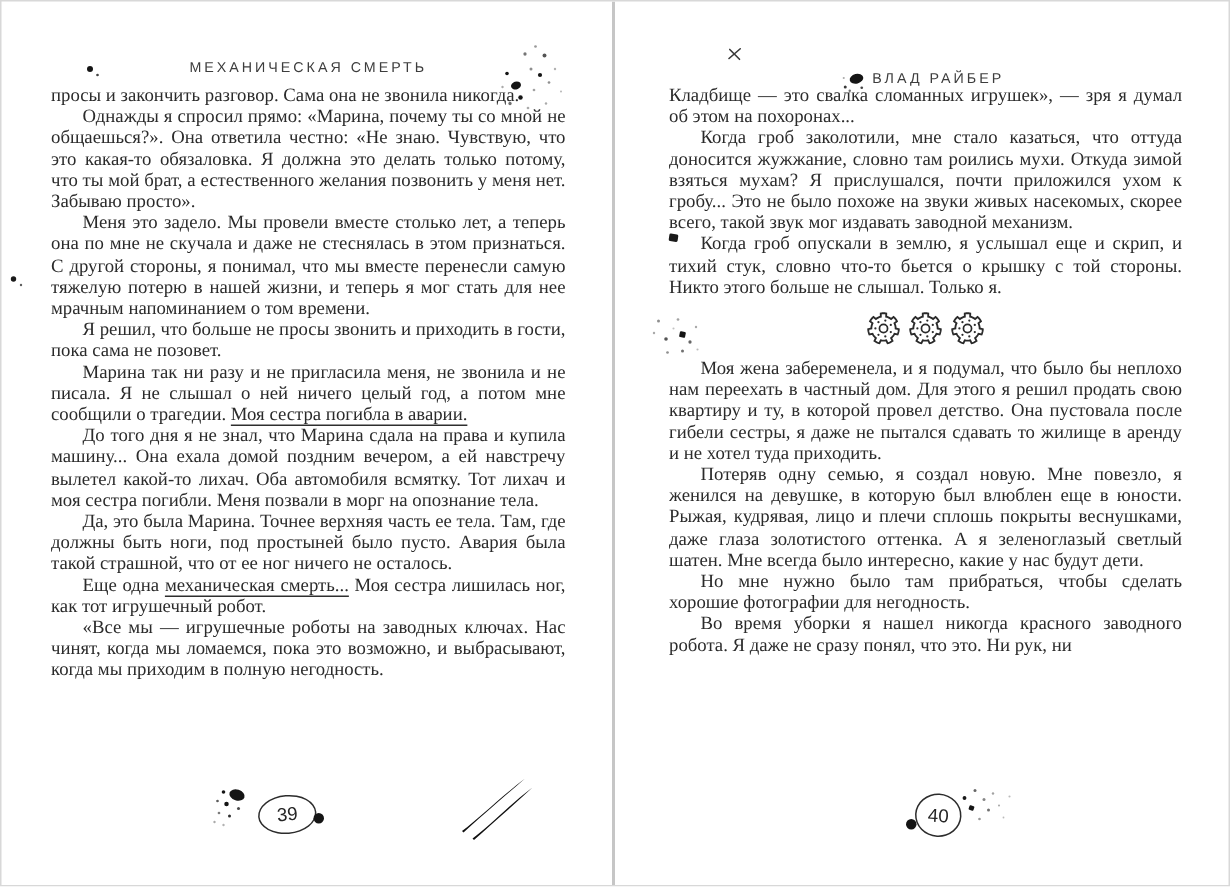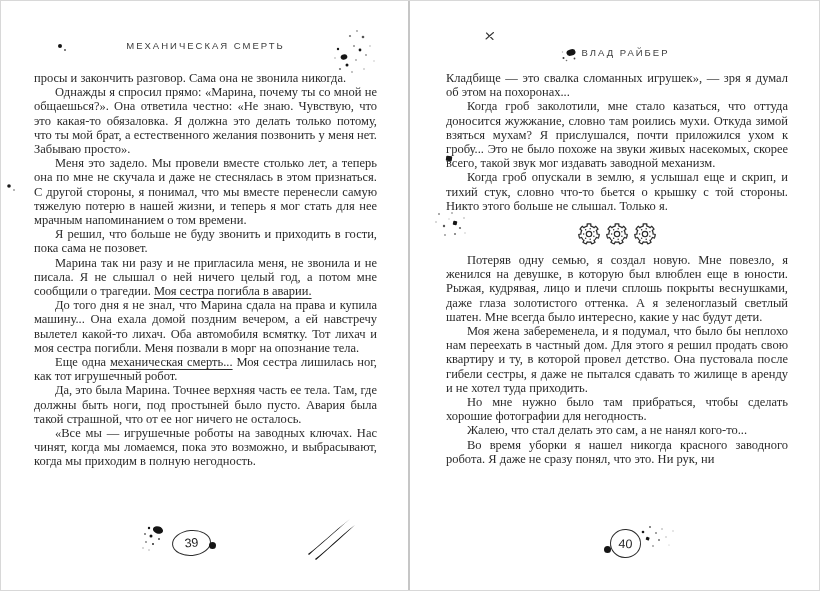--- a/index.html
+++ b/index.html
@@ -16,21 +16,21 @@
   .page-divider{position:absolute;left:407px;top:0;width:1.5px;height:591px;background:#c6c6c6;}
   .running-header{
     position:absolute;left:33px;width:343px;text-align:center;
     font-family:"Liberation Sans","DejaVu Sans",sans-serif;
     font-size:9.5px;letter-spacing:2px;color:#3d3d3d;white-space:nowrap;
   }
   .page-left .running-header{top:39px;}
   .page-right .running-header{top:46px;}
   .header-inner{display:inline-flex;align-items:flex-start;gap:4px;}
   .body-text{
-    position:absolute;top:70px;left:33px;width:343px;height:460px;
+    position:absolute;top:55px;left:33px;width:343px;height:460px;
     overflow:hidden;font-size:12.5px;line-height:14.2px;text-align:justify;
   }
   .page-right .body-text{left:36px;width:342px;}
   .body-text p{margin:0;}
   .body-text p.indent{text-indent:21px;}
   .underline{text-decoration:underline;text-decoration-thickness:1px;text-underline-offset:2.5px;text-decoration-color:#2e2e2e;}
   .ornament-row{text-align:center;margin:9px 0 7px 0;line-height:0;}
   .ornament-row svg{margin:0 2px;vertical-align:middle;}
   .page-number-badge{
     position:absolute;border:1.4px solid #2c2c2c;border-radius:50%;
@@ -81,25 +81,25 @@
 
     <svg class="deco" style="left:4px;top:180px;" width="14" height="14" viewBox="0 0 14 14">
       <circle cx="4" cy="5" r="1.8" fill="#1a1a1a"></circle>
       <circle cx="9" cy="9" r="0.8" fill="#1a1a1a" opacity="0.7"></circle>
     </svg>
 
     <div class="body-text" id="left-body" lang="ru">
         <p class=""><span>просы и закончить разговор. Сама она не звонила никогда.</span></p>
         <p class="indent"><span>Однажды я спросил прямо: «Марина, почему ты со мной не общаешься?». Она ответила честно: «Не знаю. Чувствую, что это какая-то обязаловка. Я должна это делать только потому, что ты мой брат, а естественного желания позвонить у меня нет. Забываю просто».</span></p>
         <p class="indent"><span>Меня это задело. Мы провели вместе столько лет, а теперь она по мне не скучала и даже не стеснялась в этом признаться. С другой стороны, я понимал, что мы вместе перенесли самую тяжелую потерю в нашей жизни, и теперь я мог стать для нее мрачным напоминанием о том времени.</span></p>
-        <p class="indent"><span>Я решил, что больше не буду звонить и приходить в гости, пока сама не позовет.</span></p>
+        <p class="indent"><span>Я решил, что больше не просы звонить и приходить в гости, пока сама не позовет.</span></p>
         <p class="indent"><span>Марина так ни разу и не пригласила меня, не звонила и не писала. Я не слышал о ней ничего целый год, а потом мне сообщили о трагедии. </span><span class="underline">Моя сестра погибла в аварии.</span></p>
         <p class="indent"><span>До того дня я не знал, что Марина сдала на права и купила машину... Она ехала домой поздним вечером, а ей навстречу вылетел какой-то лихач. Оба автомобиля всмятку. Тот лихач и моя сестра погибли. Меня позвали в морг на опознание тела.</span></p>
+        <p class="indent"><span>Да, это была Марина. Точнее верхняя часть ее тела. Там, где должны быть ноги, под простыней было пусто. Авария была такой страшной, что от ее ног ничего не осталось.</span></p>
         <p class="indent"><span>Еще одна </span><span class="underline">механическая смерть...</span><span> Моя сестра лишилась ног, как тот игрушечный робот.</span></p>
-        <p class="indent"><span>Да, это была Марина. Точнее верхняя часть ее тела. Там, где должны быть ноги, под простыней было пусто. Авария была такой страшной, что от ее ног ничего не осталось.</span></p>
         <p class="indent"><span>«Все мы — игрушечные роботы на заводных ключах. Нас чинят, когда мы ломаемся, пока это возможно, и выбрасывают, когда мы приходим в полную негодность.</span></p>
       </div>
 
     <svg class="deco" style="left:138px;top:520px;" width="30" height="34" viewBox="0 0 30 34">
       <ellipse cx="19" cy="9" rx="5.2" ry="3.6" fill="#151515" transform="rotate(18 19 9)"></ellipse>
       <circle cx="10" cy="7" r="1.2" fill="#151515"></circle>
       <circle cx="6" cy="13" r="0.9" fill="#333" opacity="0.8"></circle>
       <circle cx="12" cy="15" r="1.5" fill="#151515"></circle>
       <circle cx="7" cy="21" r="0.9" fill="#444" opacity="0.7"></circle>
       <circle cx="14" cy="23" r="1" fill="#151515" opacity="0.9"></circle>
@@ -188,24 +188,23 @@
             <circle cx="12" cy="12" r="2.7" fill="#ffffff" stroke="#2a2a2a" stroke-width="1.15"></circle>
             <circle cx="16.86" cy="14.35" r="0.75" fill="#2a2a2a"></circle>
             <circle cx="13.20" cy="17.27" r="0.75" fill="#2a2a2a"></circle>
             <circle cx="8.63" cy="16.22" r="0.75" fill="#2a2a2a"></circle>
             <circle cx="6.60" cy="11.99" r="0.75" fill="#2a2a2a"></circle>
             <circle cx="8.64" cy="7.77" r="0.75" fill="#2a2a2a"></circle>
             <circle cx="13.21" cy="6.74" r="0.75" fill="#2a2a2a"></circle>
             <circle cx="16.87" cy="9.66" r="0.75" fill="#2a2a2a"></circle>
           </svg></div>
       <div id="right-body-bottom">
+          <p class="indent"><span>Моя жена забеременела, и я подумал, что было бы неплохо нам переехать в частный дом. Для этого я решил продать свою квартиру и ту, в которой провел детство. Она пустовала после гибели сестры, я даже не пытался сдавать то жилище в аренду и не хотел туда приходить.</span></p>
           <p class="indent"><span>Потеряв одну семью, я создал новую. Мне повезло, я женился на девушке, в которую был влюблен еще в юности. Рыжая, кудрявая, лицо и плечи сплошь покрыты веснушками, даже глаза золотистого оттенка. А я зеленоглазый светлый шатен. Мне всегда было интересно, какие у нас будут дети.</span></p>
-          <p class="indent"><span>Моя жена забеременела, и я подумал, что было бы неплохо нам переехать в частный дом. Для этого я решил продать свою квартиру и ту, в которой провел детство. Она пустовала после гибели сестры, я даже не пытался сдавать то жилище в аренду и не хотел туда приходить.</span></p>
           <p class="indent"><span>Но мне нужно было там прибраться, чтобы сделать хорошие фотографии для негодность.</span></p>
-          <p class="indent"><span>Жалею, что стал делать это сам, а не нанял кого-то...</span></p>
           <p class="indent"><span>Во время уборки я нашел никогда красного заводного робота. Я даже не сразу понял, что это. Ни рук, ни</span></p>
         </div>
     </div>
 
     <div class="ink-dot-round" style="left:194px;top:545px;width:7px;height:7px;"></div>
 
     <div class="page-number-badge badge-40">
       <span>40</span>
     </div>
 

